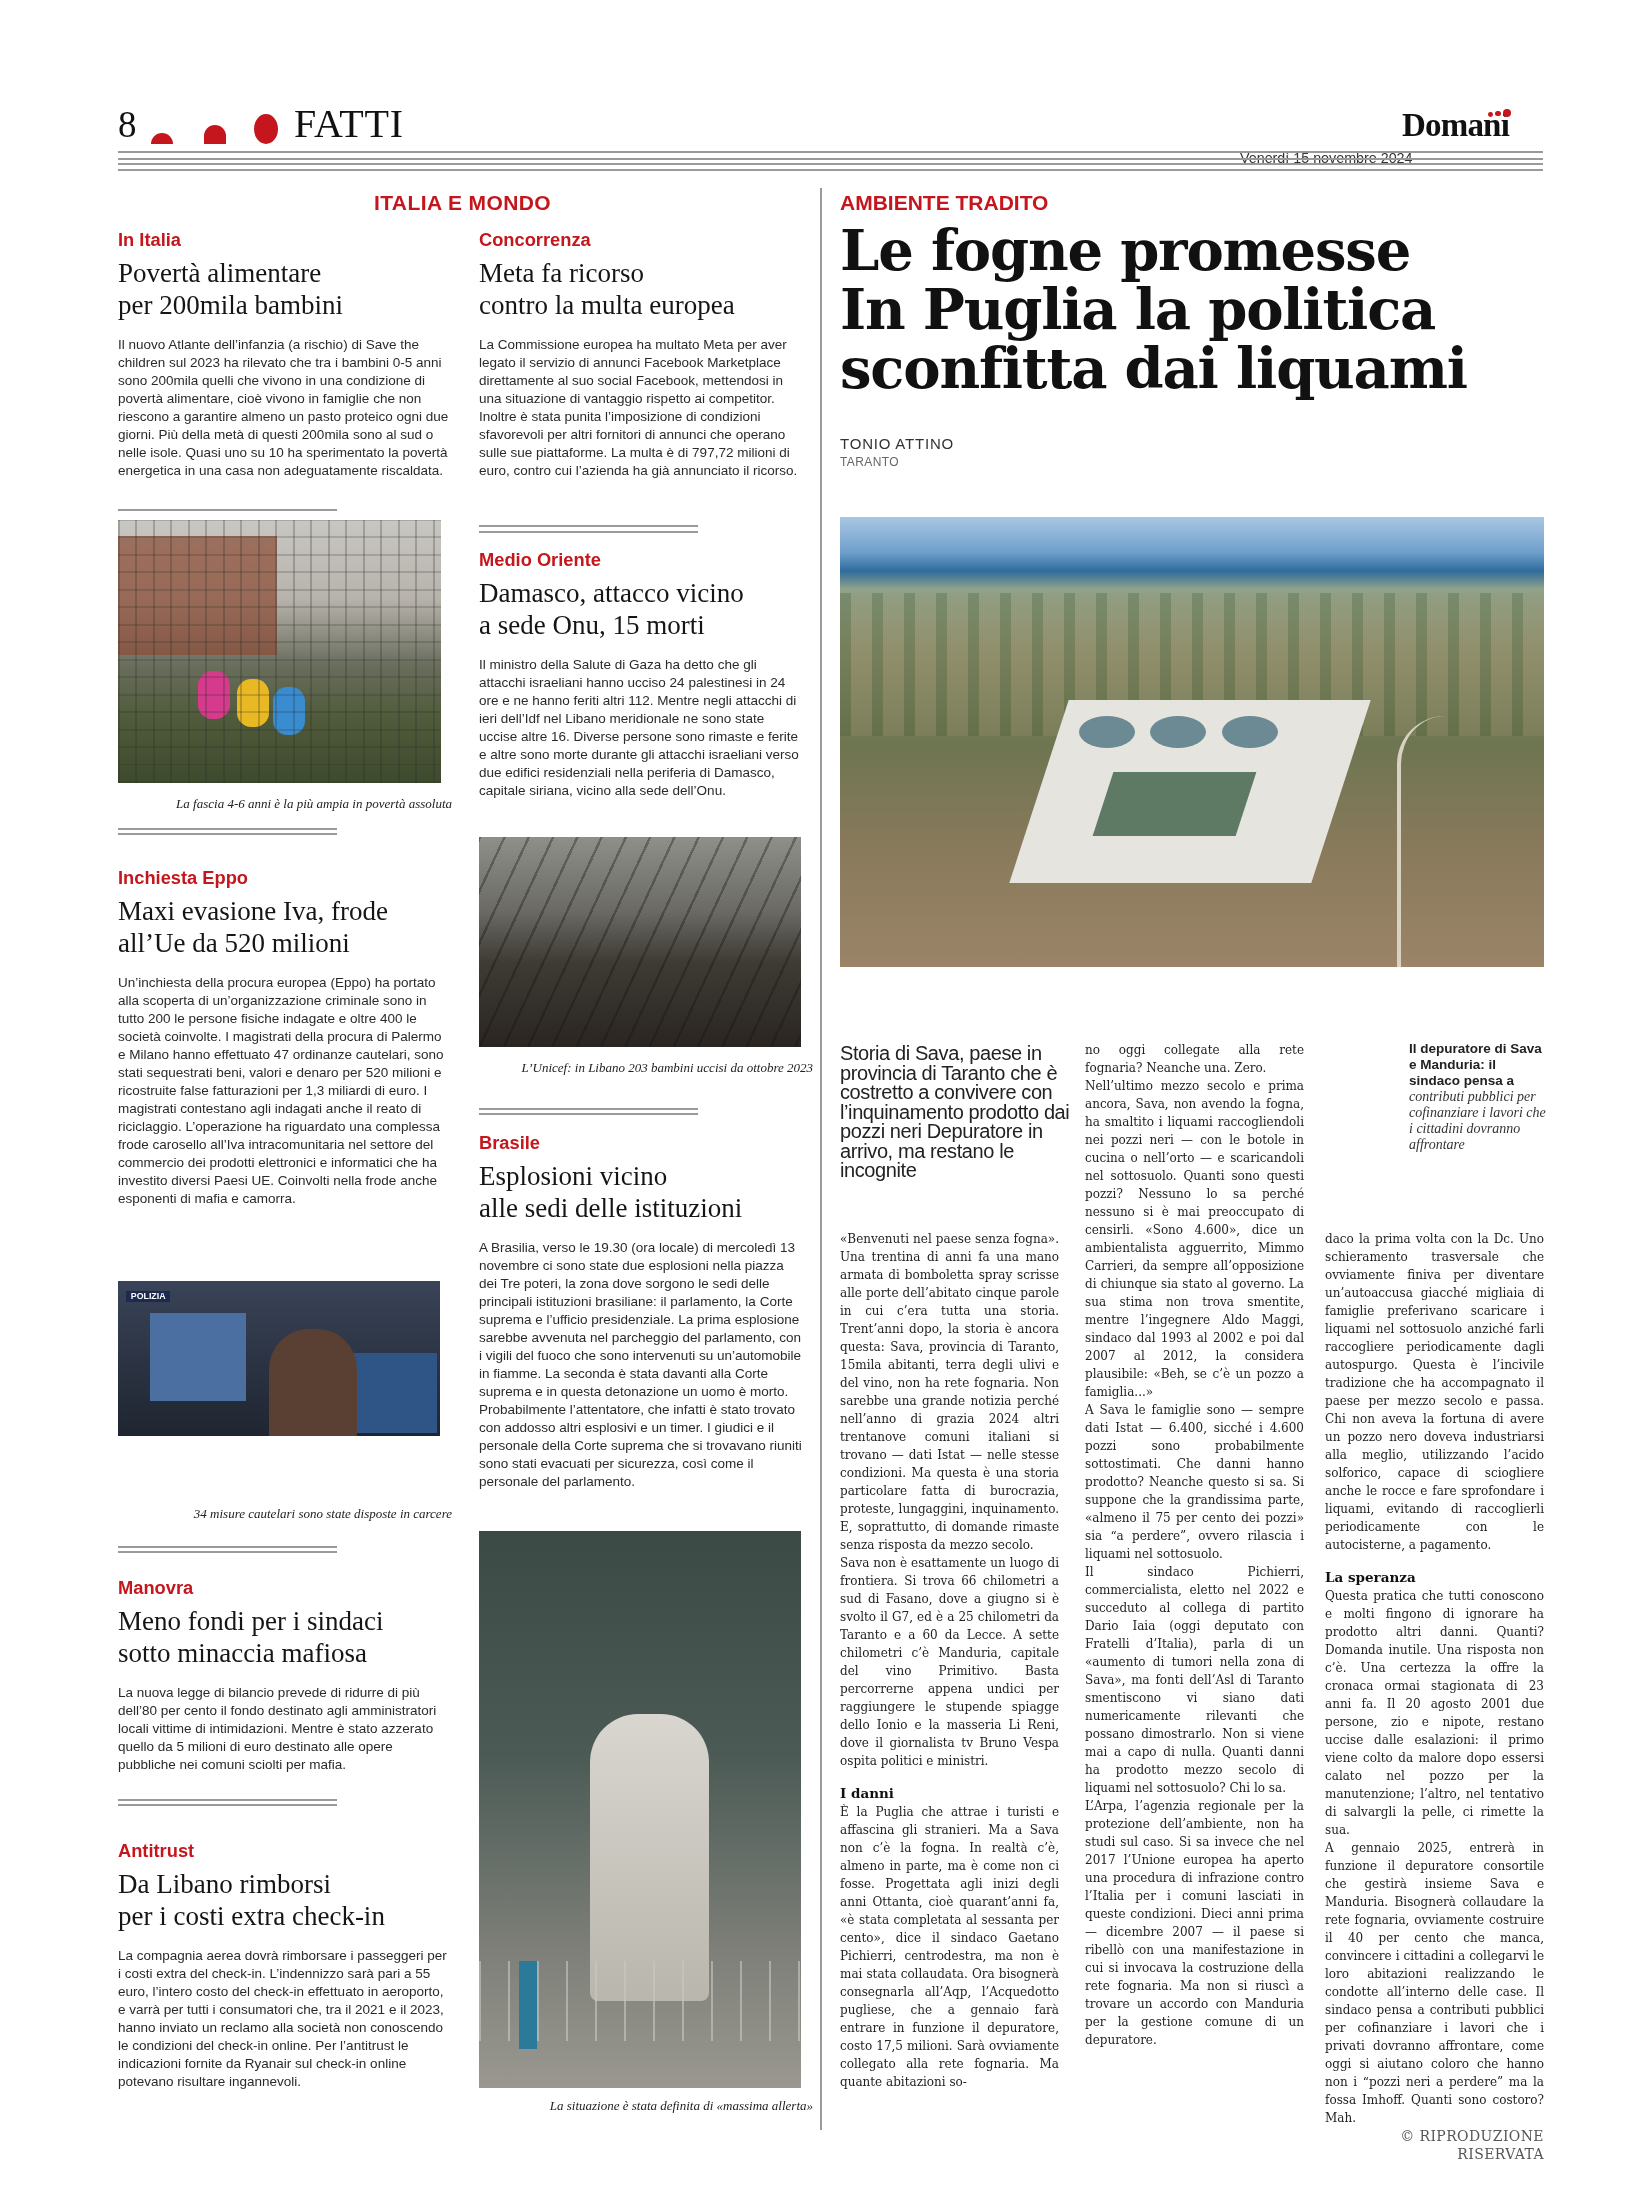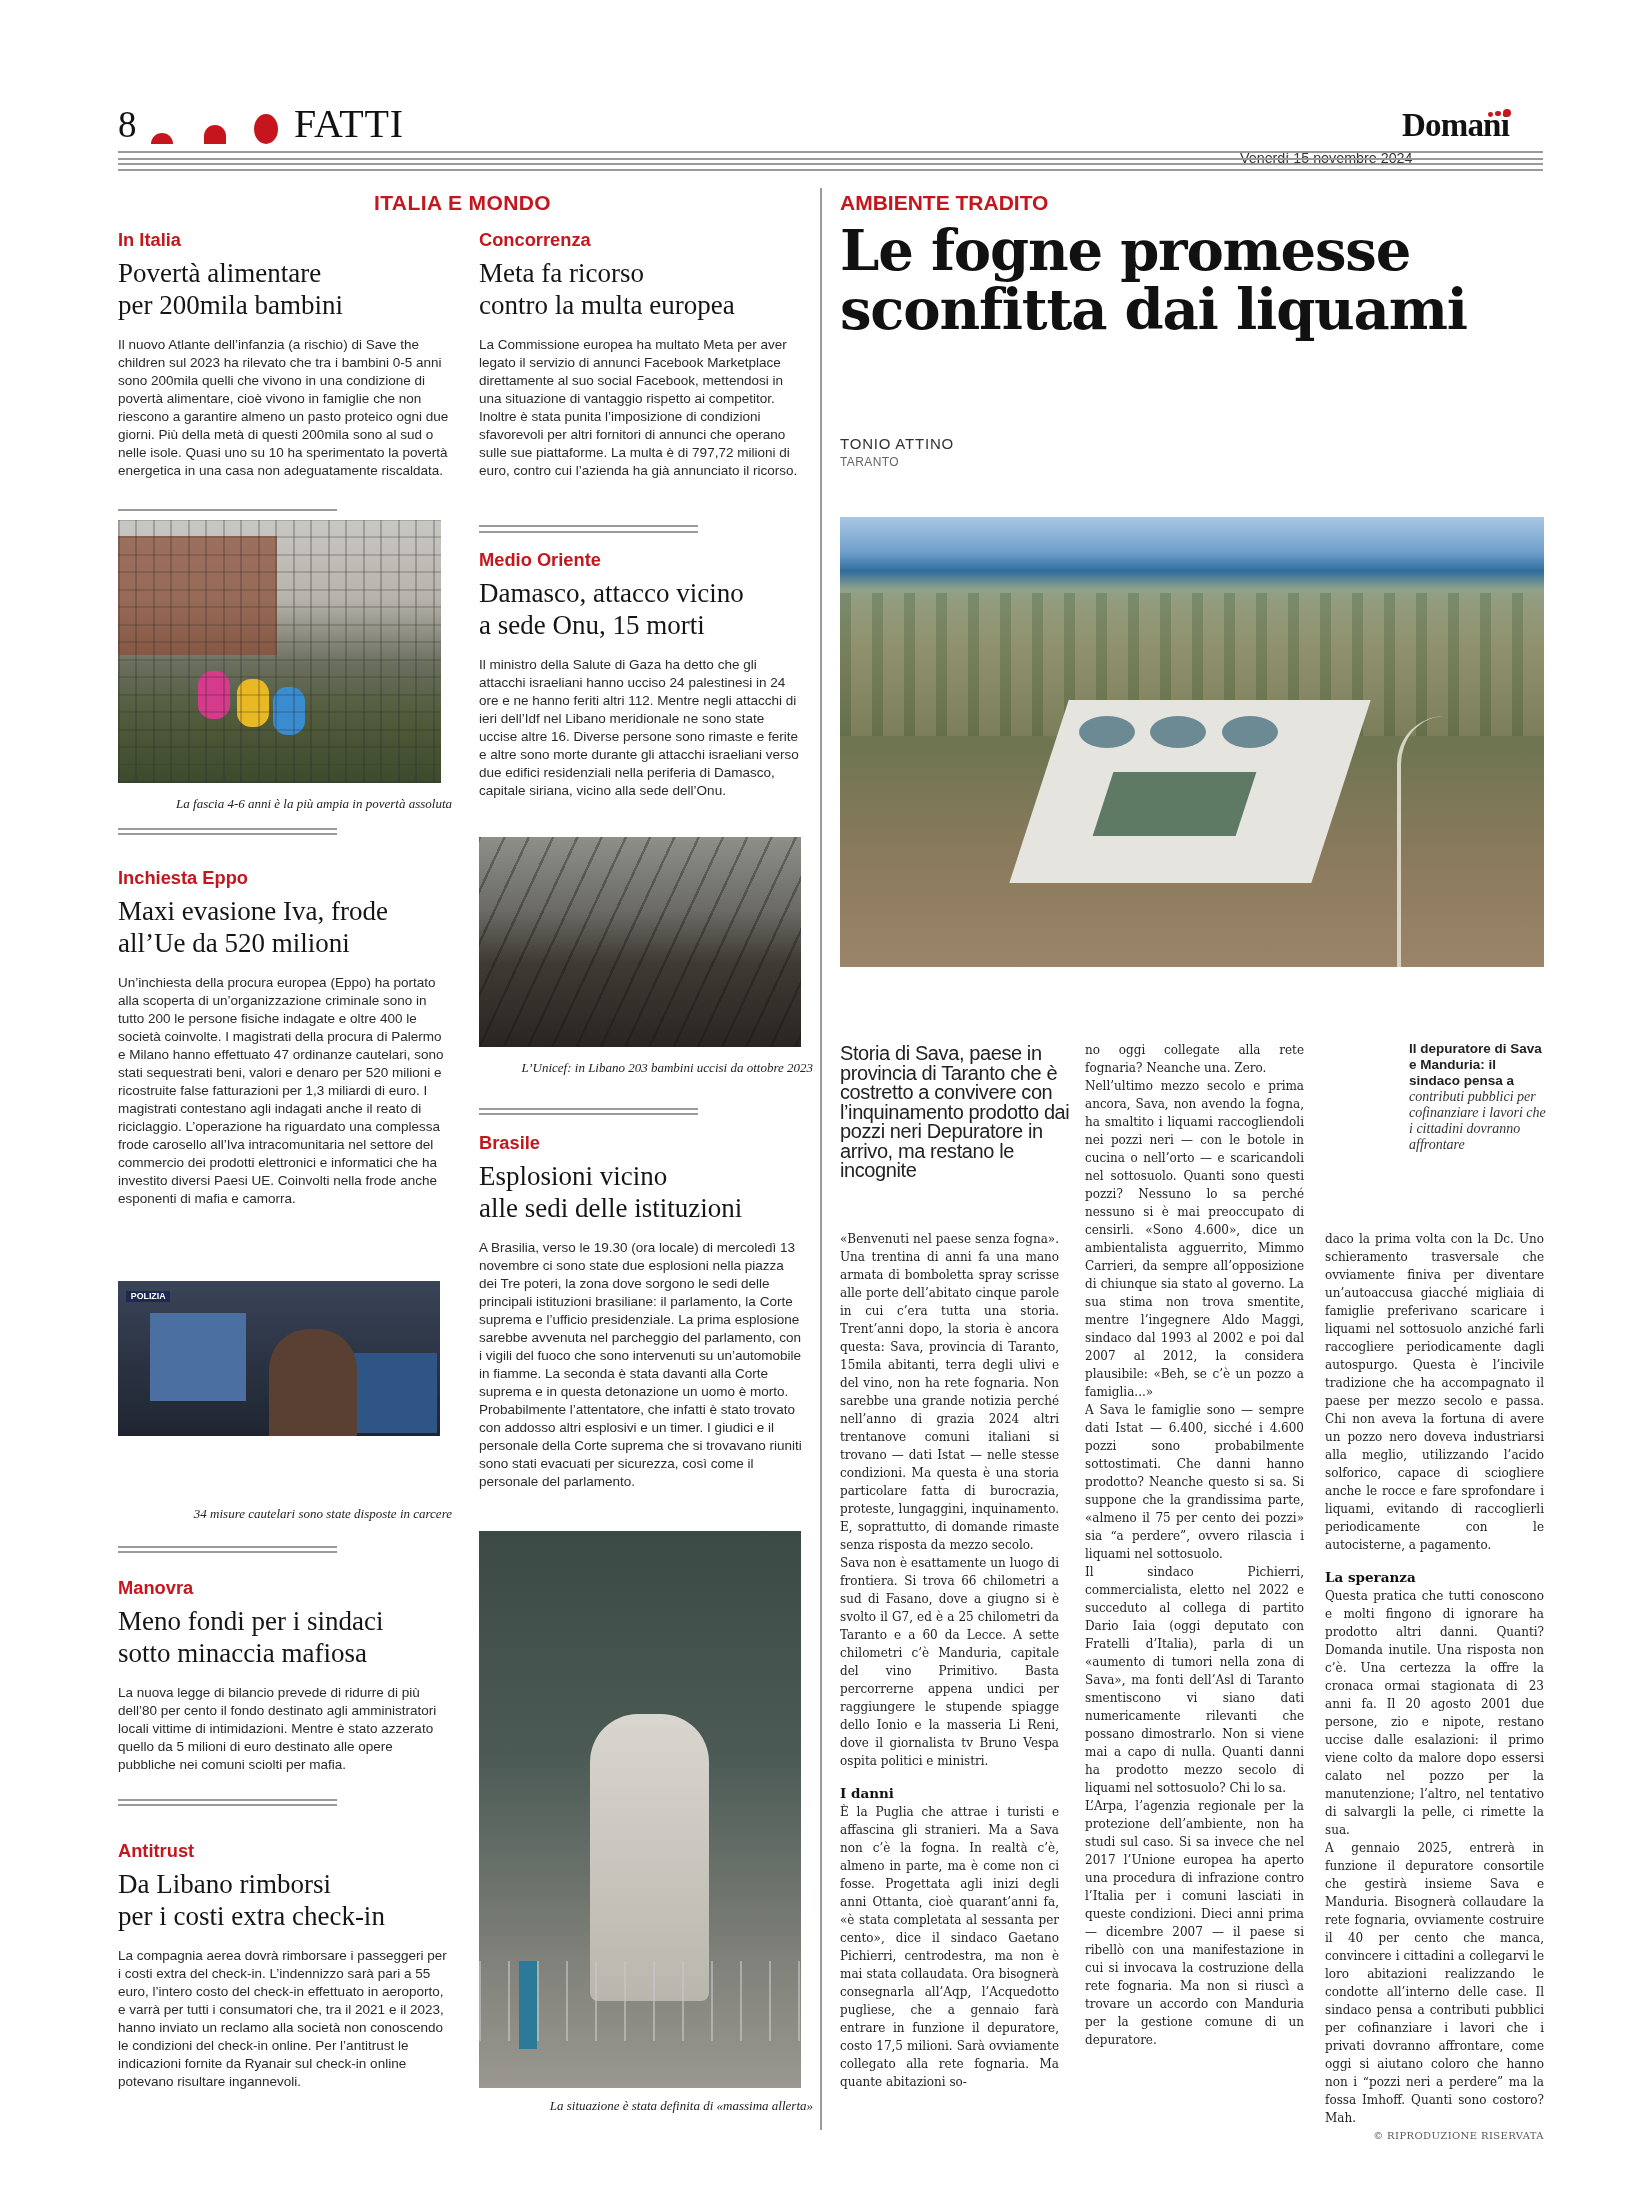--- a/index.html
+++ b/index.html
@@ -27,21 +27,21 @@
   .main-title{left:840px;top:221px;width:684px;font-family:"DejaVu Serif",serif;font-weight:bold;font-size:56px;line-height:59px;letter-spacing:-1.2px;color:#111;}
   .byline{left:840px;top:435px;font-size:15px;letter-spacing:0.8px;color:#333;}
   .byloc{left:840px;top:455px;font-size:12px;letter-spacing:0.4px;color:#666;}
   .standfirst{left:840px;top:1044px;width:239px;font-size:20px;line-height:19.5px;color:#222;letter-spacing:-0.4px;}
   .sidenote{left:1409px;top:1041px;width:139px;font-size:13.5px;line-height:16px;}
   .sidenote b{display:block;font-weight:bold;color:#222;}
   .sidenote i{font-family:"Liberation Serif",serif;font-style:italic;color:#333;display:block;font-size:14px;}
   .col{position:absolute;font-family:"DejaVu Serif",serif;font-size:12px;line-height:18px;color:#222;text-align:justify;hyphens:auto;width:219px;}
   .col p{margin:0;}
   .col h4{margin:14.3px 0 0 0;font-size:13.5px;font-weight:bold;line-height:19px;color:#111;}
-  .copyright{font-size:10px;color:#555;letter-spacing:0.4px;text-align:right;}
+  .copyright{font-size:14px;color:#555;letter-spacing:0.4px;text-align:right;}
 </style>
 </head>
 <body>
 
 <div class="abs pagenum">8</div>
 <div class="abs" style="left:151px;top:119px;width:127px;height:25.5px;">
   <div class="dot" style="left:0;top:14.3px;width:22px;height:11px;border-radius:11px 11px 0 0;"></div>
   <div class="dot" style="left:53px;top:6.4px;width:22px;height:19px;border-radius:11px 11px 0 0;"></div>
   <div class="dot" style="left:103px;top:-4.8px;width:24px;height:30px;border-radius:50%;"></div>
 </div>
@@ -157,20 +157,21 @@
   <div class="headline" style="margin-top:6.4px;">
     <div>Da Libano rimborsi</div>
     <div>per i costi extra check-in</div>
   </div>
   <div class="body" style="margin-top:14.3px;">La compagnia aerea dovrà rimborsare i passeggeri per i costi extra del check-in. L’indennizzo sarà pari a 55 euro, l’intero costo del check-in effettuato in aeroporto, e varrà per tutti i consumatori che, tra il 2021 e il 2023, hanno inviato un reclamo alla società non conoscendo le condizioni del check-in online. Per l’antitrust le indicazioni fornite da Ryanair sul check-in online potevano risultare ingannevoli.</div>
 </div>
 
 <div class="abs main-kicker">AMBIENTE TRADITO</div>
 <div class="abs main-title">
   <div>Le fogne promesse</div>
+  <div>In Puglia la politica</div>
   <div>sconfitta dai liquami</div>
 </div>
 <div class="abs byline">TONIO ATTINO</div>
 <div class="abs byloc">TARANTO</div>
 
 <div class="photo" style="left:840px;top:517px;width:704px;height:450px;background:linear-gradient(180deg,#a9c7e3 0%,#6d9ecb 8%,#2f6c9c 12%,#8fa28a 16%,#8b8d6b 30%,#6e7551 50%,#8a7a5c 75%,#9b8468 100%);">
   <div style="position:absolute;left:0;top:76px;width:100%;height:143px;background:repeating-linear-gradient(90deg,rgba(80,100,60,.35) 0 11px,rgba(160,150,110,.25) 11px 32px);"></div>
   <div style="position:absolute;left:199px;top:183px;width:302px;height:183px;background:#e6e4df;transform:skewX(-18deg);"></div>
   <div style="position:absolute;left:239px;top:199px;width:56px;height:32px;border-radius:50%;background:#6c8a93;"></div>
   <div style="position:absolute;left:310px;top:199px;width:56px;height:32px;border-radius:50%;background:#6c8a93;"></div>

